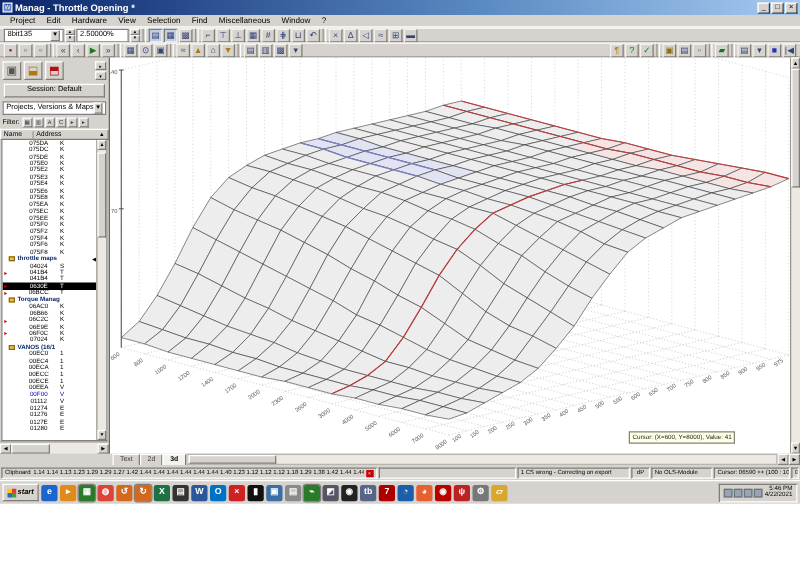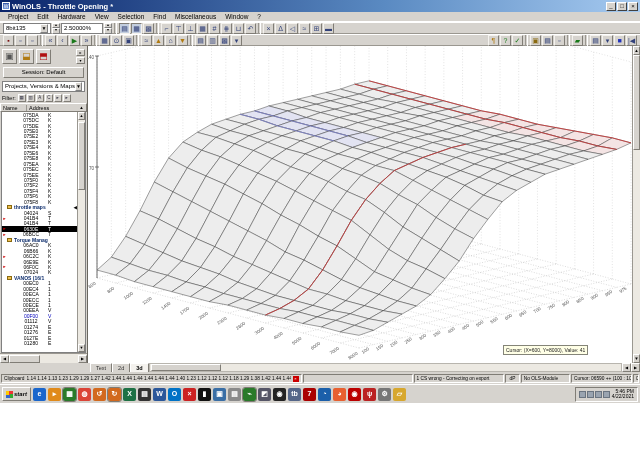--- a/index.html
+++ b/index.html
@@ -134,21 +134,21 @@
   #clock { font-size:5px; text-align:right; line-height:5.5px; }
 </style>
 </head>
 <body>
 
 <div id="screen">
   <div id="app">
 
     <div id="titlebar">
       <span class="appicon">W</span>
-      <span class="ttl">WinOLS - Throttle Opening *</span>
+      <span class="ttl">Manag - Throttle Opening *</span>
       <span class="winbtns">
         <span class="winbtn">_</span>
         <span class="winbtn">□</span>
         <span class="winbtn">×</span>
       </span>
     </div>
 
     <div id="menubar">
         <span class="menu-item">Project</span>
         <span class="menu-item">Edit</span>

